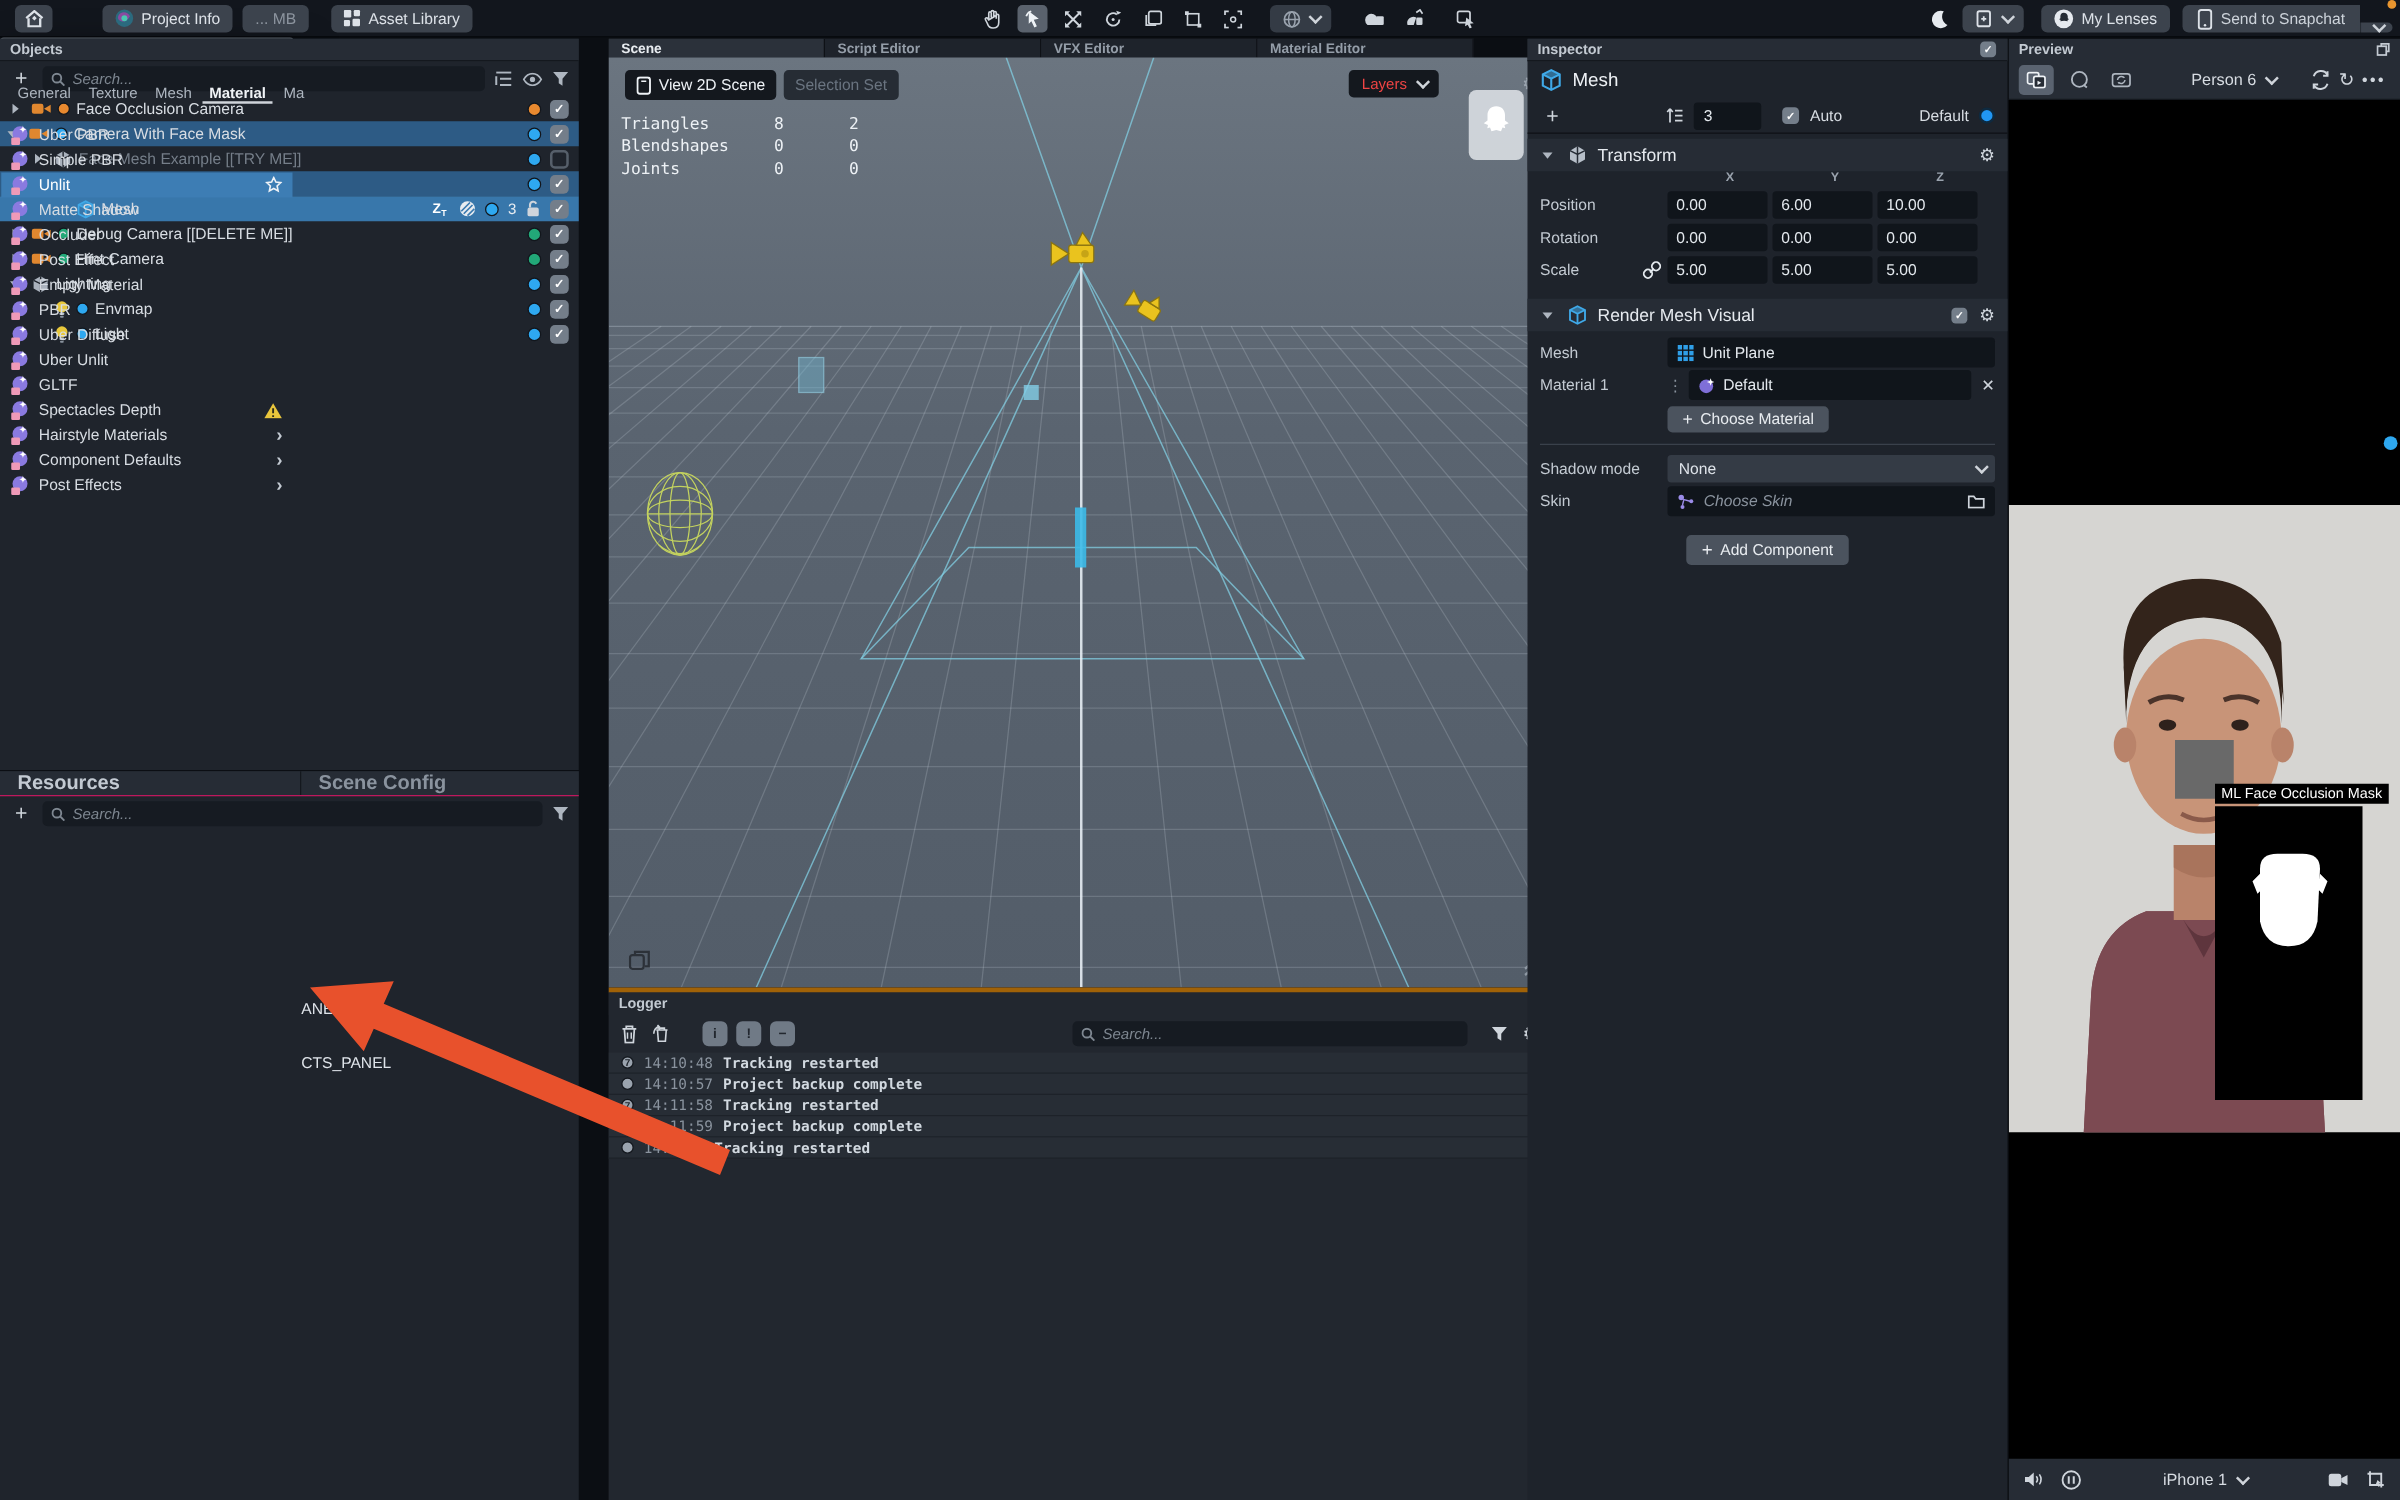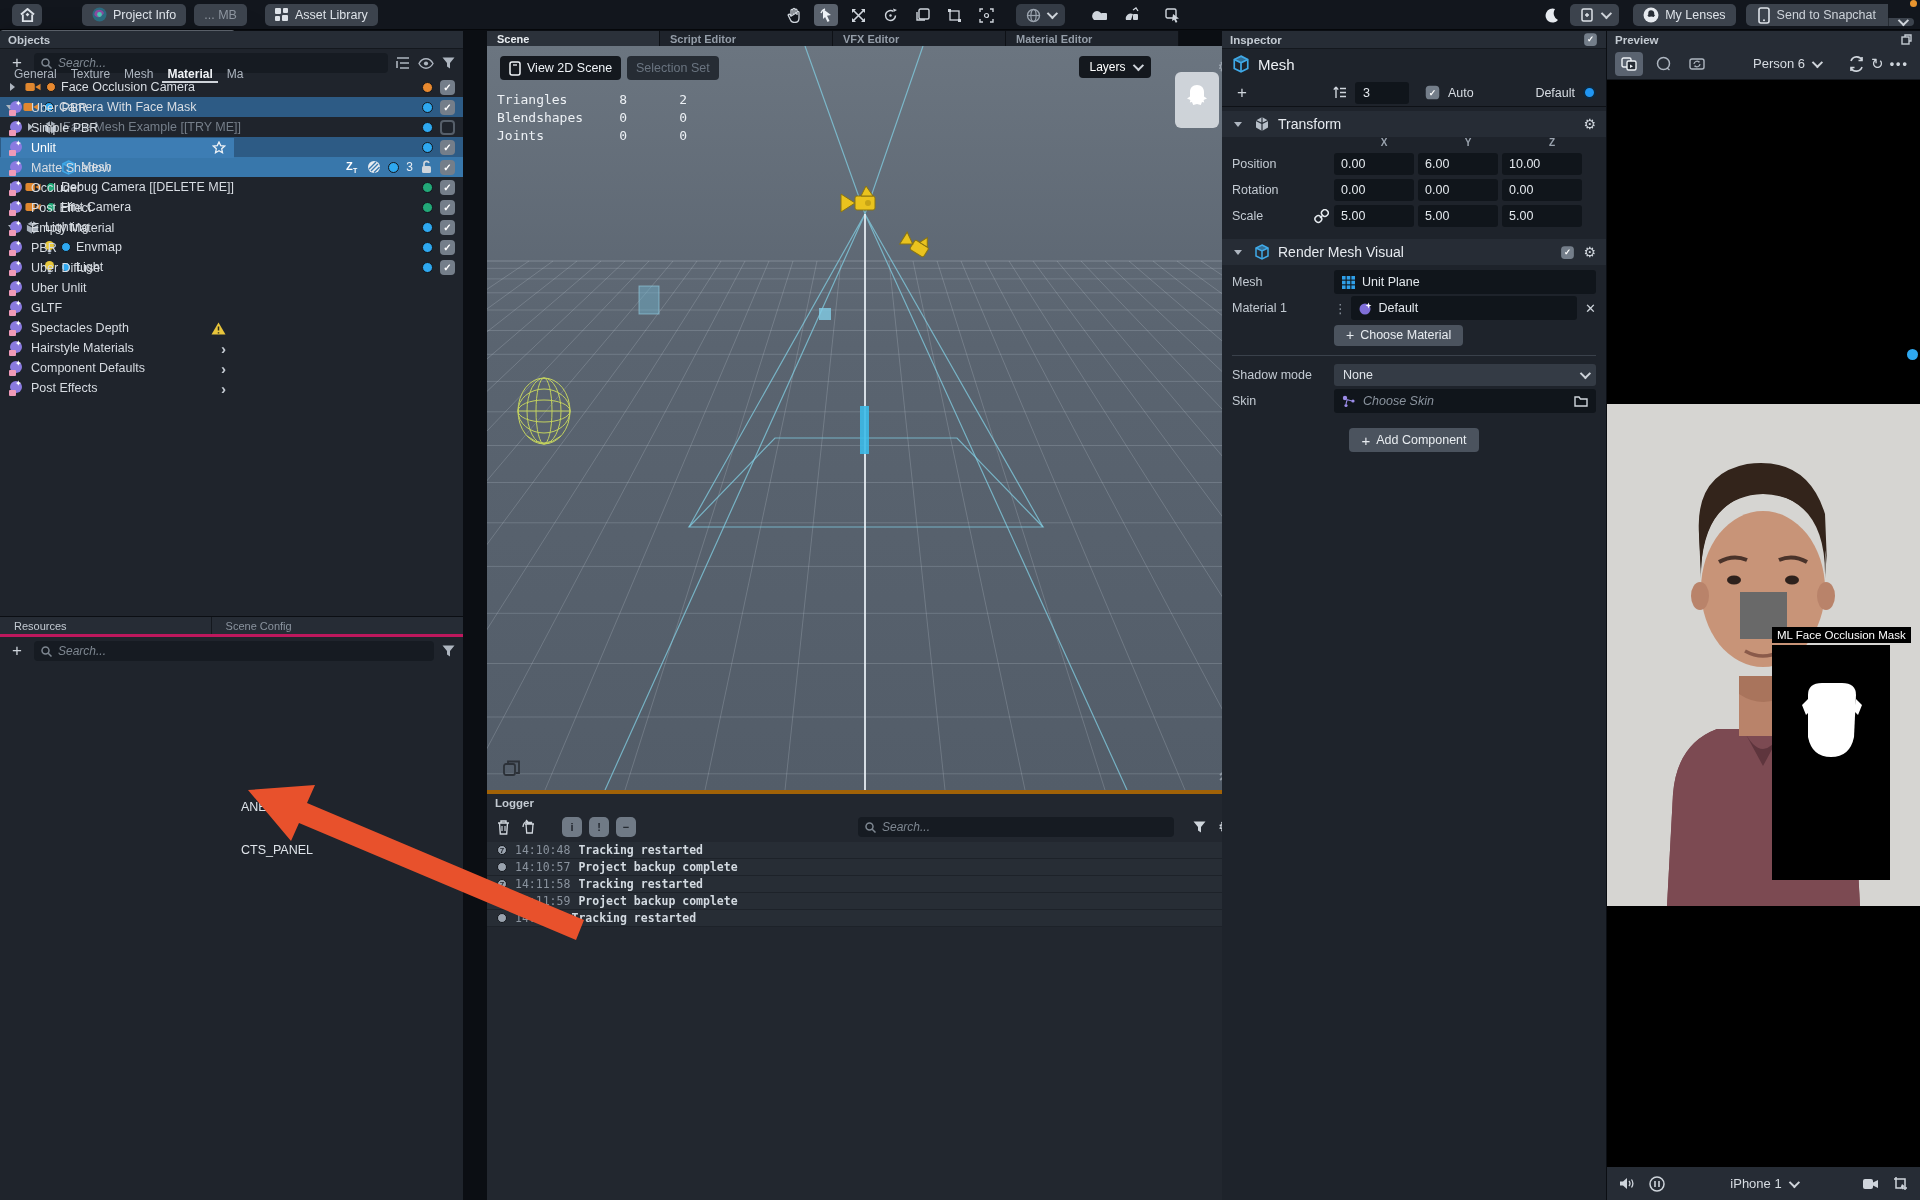--- a/index.html
+++ b/index.html
@@ -41,21 +41,21 @@
   .tree-row .lbl{white-space:nowrap;color:#d8dde3}
   .tri{width:14px;height:14px;position:relative;flex:0 0 14px}
   .tri.closed::after{content:"";position:absolute;left:4px;top:3px;border-left:5px solid #aeb6c0;border-top:4px solid transparent;border-bottom:4px solid transparent}
   .tri.open::after{content:"";position:absolute;left:2px;top:5px;border-top:5px solid #aeb6c0;border-left:4px solid transparent;border-right:4px solid transparent}
   .row-right{position:absolute;right:8px;display:flex;align-items:center;gap:7px}
   .pre-dot{width:10px;height:10px;border-radius:50%;flex:0 0 10px}
   .count{color:#e8edf2;font-size:12px}
 
   
   .resources{left:0;top:617px;width:463px;height:583px;background:#1f242c}
-  .res-tabs{display:flex;height:20px;background:#262c35;border-bottom:3px solid #be185d;font-size:11px;font-weight:normal}
+  .res-tabs{display:flex;height:20px;background:#262c35;border-bottom:1px solid #be185d;font-size:16px;font-weight:bold}
   .res-tab{padding:0 14px;display:flex;align-items:center;color:#c3cad2}
   .res-tab.inact{color:#8a939e;border-left:1px solid #14181e}
   .partial-lbl{position:absolute;color:#dfe4ea;font-size:12.5px}
 
   
   .popup{left:6px;top:668px;width:235px;height:399px;background:#272d36;border:1px solid #595f68;border-radius:3px;box-shadow:6px 10px 28px rgba(0,0,0,.65);z-index:50;display:flex;flex-direction:column}
   .popup .searchbox{margin:6px;flex:0 0 22px}
   .ptabs{display:flex;gap:0;padding:0 6px;border-bottom:1px solid #454c55;height:24px;font-size:12px}
   .ptab{padding:0 7px;display:flex;align-items:center;color:#aeb6c0;position:relative}
   .ptab.act{color:#f0f3f6;font-weight:bold}
@@ -75,21 +75,21 @@
   .ctabs{display:flex;height:15px;font-size:11px}
   .ctab{flex:1;display:flex;align-items:center;padding:0 10px;background:#1e232b;color:#949da8;border-right:1px solid #0e1116;font-weight:bold}
   .ctab.act{background:#2b313a;color:#e8ecf0}
   .viewport{position:absolute;left:0;top:15px;width:756px;height:744px;background:linear-gradient(#6b7580,#5a6470 40%,#535d69);overflow:hidden}
   .vp-btn{position:absolute;height:24px;border-radius:4px;display:flex;align-items:center;gap:6px;padding:0 9px;font-size:12.5px}
   .stats{position:absolute;left:10px;top:44px;font-size:13px;color:#edf1f5}
   .stats .srow{display:flex;height:18px;align-items:center}
   .stats .sname{width:100px}
   .stats .v1{width:30px;text-align:right}
   .stats .v2{width:60px;text-align:right}
-  .layers{position:absolute;left:592px;top:10px;width:72px;height:22px;background:#14181e;border-radius:4px;display:flex;align-items:center;justify-content:center;gap:7px;font-size:12px;color:#ffffff}
+  .layers{position:absolute;left:592px;top:10px;width:72px;height:22px;background:#14181e;border-radius:4px;display:flex;align-items:center;justify-content:center;gap:7px;font-size:12px;color:#ef4444}
   .ghostcard{position:absolute;left:688px;top:26px;width:44px;height:56px;background:rgba(224,228,233,.85);border-radius:6px;display:flex;align-items:center;justify-content:center}
 
   
   .logger{position:absolute;left:0;top:759px;width:756px;height:410px;background:#22272f;border-top:4px solid #a16207}
   .log-toolbar{display:flex;align-items:center;gap:7px;padding:4px 10px;height:30px}
   .log-pill{width:20px;height:20px;border-radius:5px;background:#707a86;display:flex;align-items:center;justify-content:center;color:#22272f;font-weight:bold;font-size:11px}
   .log-row{height:17px;display:flex;align-items:center;gap:8px;padding:0 10px;background:#272d35;border-bottom:1px solid #1d2229;font-size:11.5px}
   .log-dot{width:10px;height:10px;border-radius:50%;background:#9aa3ae;border:1px solid #12161c;flex:0 0 10px;display:flex;align-items:center;justify-content:center;color:#22272f;font-size:8px;font-weight:bold;font-family:"Liberation Sans",sans-serif}
   .log-time{color:#8a939e}
   .log-msg{color:#d2d9e0;font-weight:bold}

